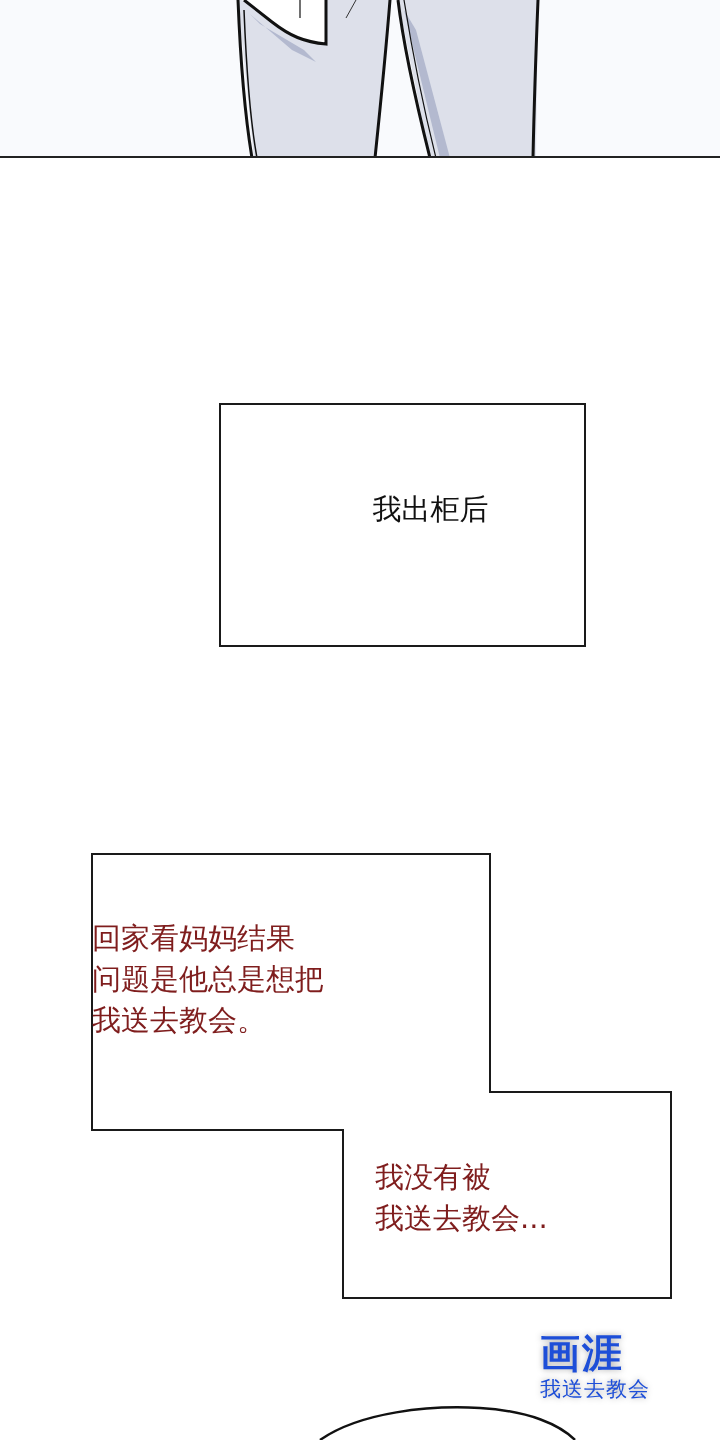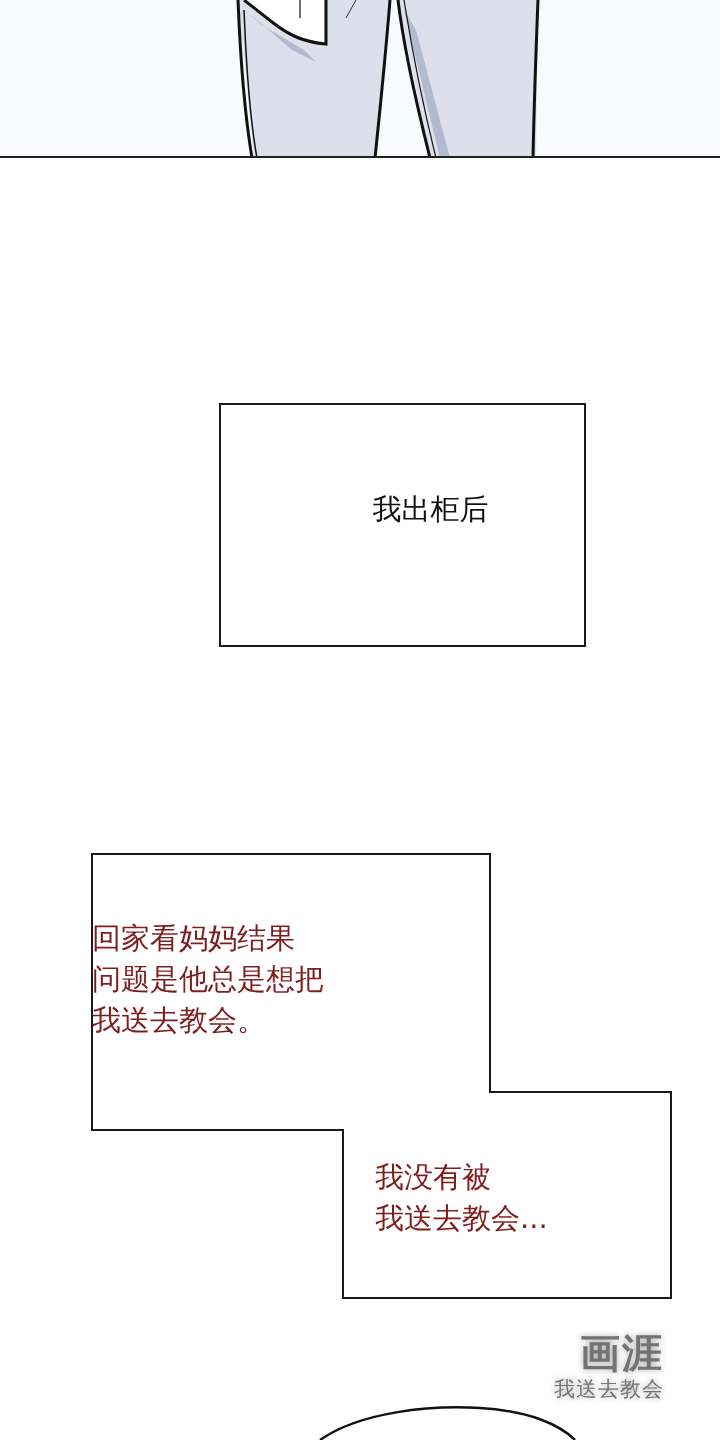--- a/index.html
+++ b/index.html
@@ -36,21 +36,21 @@
       font-size: 29px;
       line-height: 41px;
       text-align: left;
       white-space: nowrap;
     }
     .t2 { left: 92px; top: 918px; width: 398px; }
     .t3 { left: 343px; top: 1157px; width: 330px; margin-left: 32px; }
 
     .watermark {
       position: absolute; left: 540px; top: 1330px; width: 124px;
-      text-align: right; color: #737373;
+      text-align: left; color: #1d4ed8;
       text-shadow: 0 0 6px rgba(0,0,0,0.35);
     }
     .wm-logo { font-size: 40px; font-weight: bold; letter-spacing: 2px; line-height: 46px; }
     .wm-sub { font-size: 21px; line-height: 26px; letter-spacing: 1px; }
   </style>
 </head>
 <body>
 
 <div class="top-panel">
   <svg width="720" height="160" viewBox="0 0 720 160">

